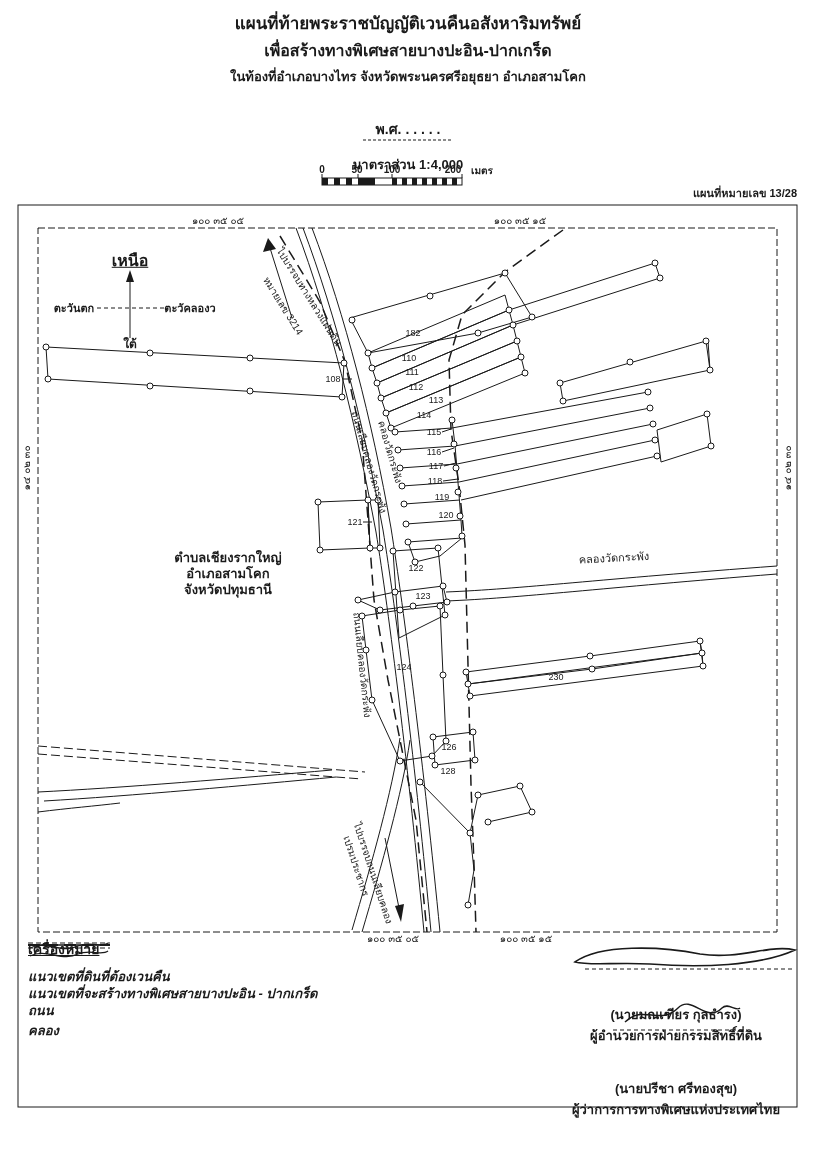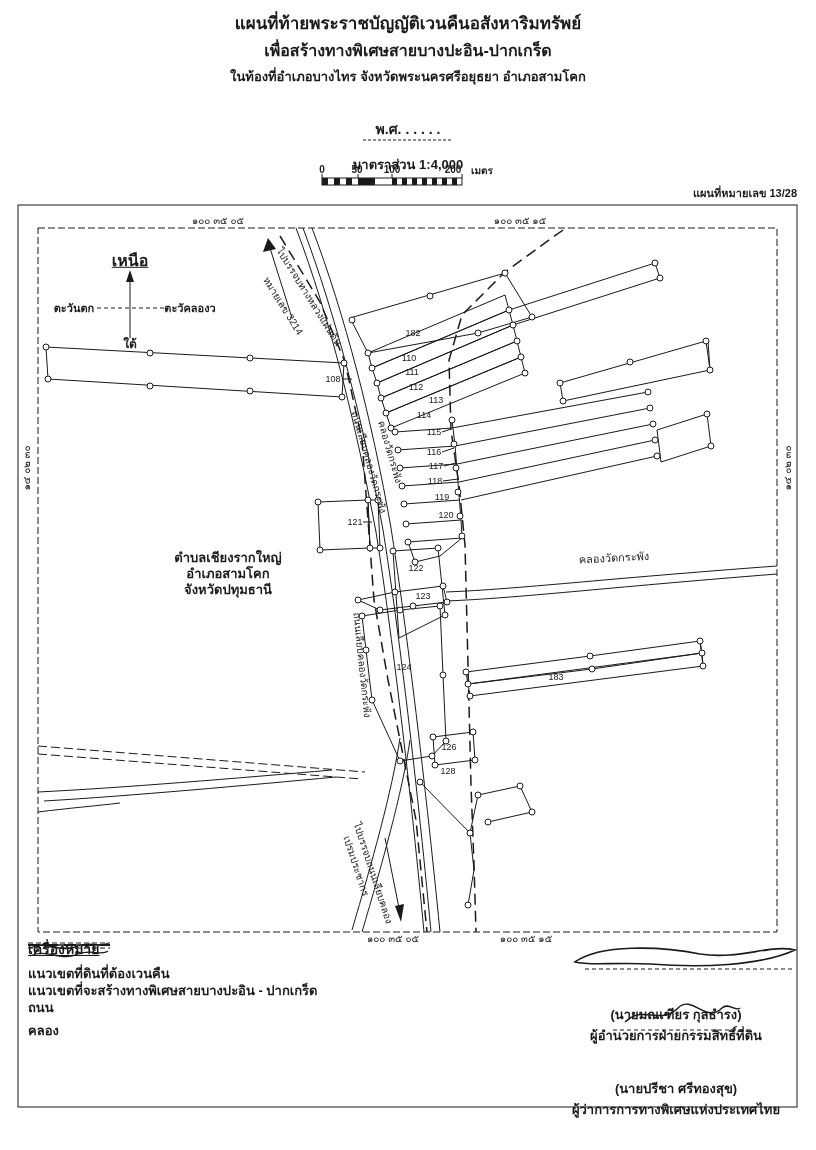--- a/index.html
+++ b/index.html
@@ -4,21 +4,21 @@
 <style>
   html,body{margin:0;padding:0;background:#fff;}
   .page{position:relative;width:816px;height:1150px;background:#fff;overflow:hidden;
         font-family:"Liberation Sans",sans-serif;color:#1a1a1a;}
   .lbl{position:absolute;transform:translate(-50%,-50%);white-space:nowrap;
        color:#1a1a1a;line-height:1.15;text-align:center;}
   .b{font-weight:bold;}
   svg{position:absolute;left:0;top:0;}
   .legend{position:absolute;left:28px;top:938px;width:400px;}
   .legend .head{font-weight:bold;font-size:14px;text-decoration:underline;margin-bottom:8px;}
-  .legend .row{display:flex;align-items:flex-end;height:16px;margin-bottom:1px;}
+  .legend .row{display:flex;align-items:center;height:16px;margin-bottom:1px;font-style:italic;}
   .legend .sym{width:82px;margin-right:14px;flex:0 0 82px;}
   .legend .txt{font-size:13px;font-weight:bold;}
   .sig{position:absolute;left:548px;top:968px;width:256px;text-align:center;}
   .sig .nm{font-size:13px;font-weight:bold;margin-top:2px;}
   .sig .tt{font-size:13px;font-weight:bold;margin-bottom:14px;}
 </style>
 </head>
 <body>
 
 <div class="page">
@@ -319,21 +319,21 @@
   <div class="lbl" style="left:434px;top:432px;font-size:9px;">115</div>
   <div class="lbl" style="left:434px;top:452px;font-size:9px;">116</div>
   <div class="lbl" style="left:436px;top:466px;font-size:9px;">117</div>
   <div class="lbl" style="left:435px;top:481px;font-size:9px;">118</div>
   <div class="lbl" style="left:442px;top:497px;font-size:9px;">119</div>
   <div class="lbl" style="left:446px;top:515px;font-size:9px;">120</div>
   <div class="lbl" style="left:355px;top:522px;font-size:9px;">121</div>
   <div class="lbl" style="left:416px;top:568px;font-size:9px;">122</div>
   <div class="lbl" style="left:423px;top:596px;font-size:9px;">123</div>
   <div class="lbl" style="left:404px;top:667px;font-size:9px;">124</div>
-  <div class="lbl" style="left:556px;top:677px;font-size:9px;">183</div>
+  <div class="lbl" style="left:556px;top:677px;font-size:9px;">230</div>
   <div class="lbl" style="left:449px;top:747px;font-size:9px;">126</div>
   <div class="lbl" style="left:448px;top:771px;font-size:9px;">128</div>
 
   <div class="legend">
     <div class="head">เครื่องหมาย</div>
     <div class="row">
       <svg class="sym" width="82" height="14">
           <line x1="0" y1="7" x2="82" y2="7" stroke="#1a1a1a" stroke-width="1.6"></line>
         </svg>
       <div class="txt">แนวเขตที่ดินที่ต้องเวนคืน</div>

